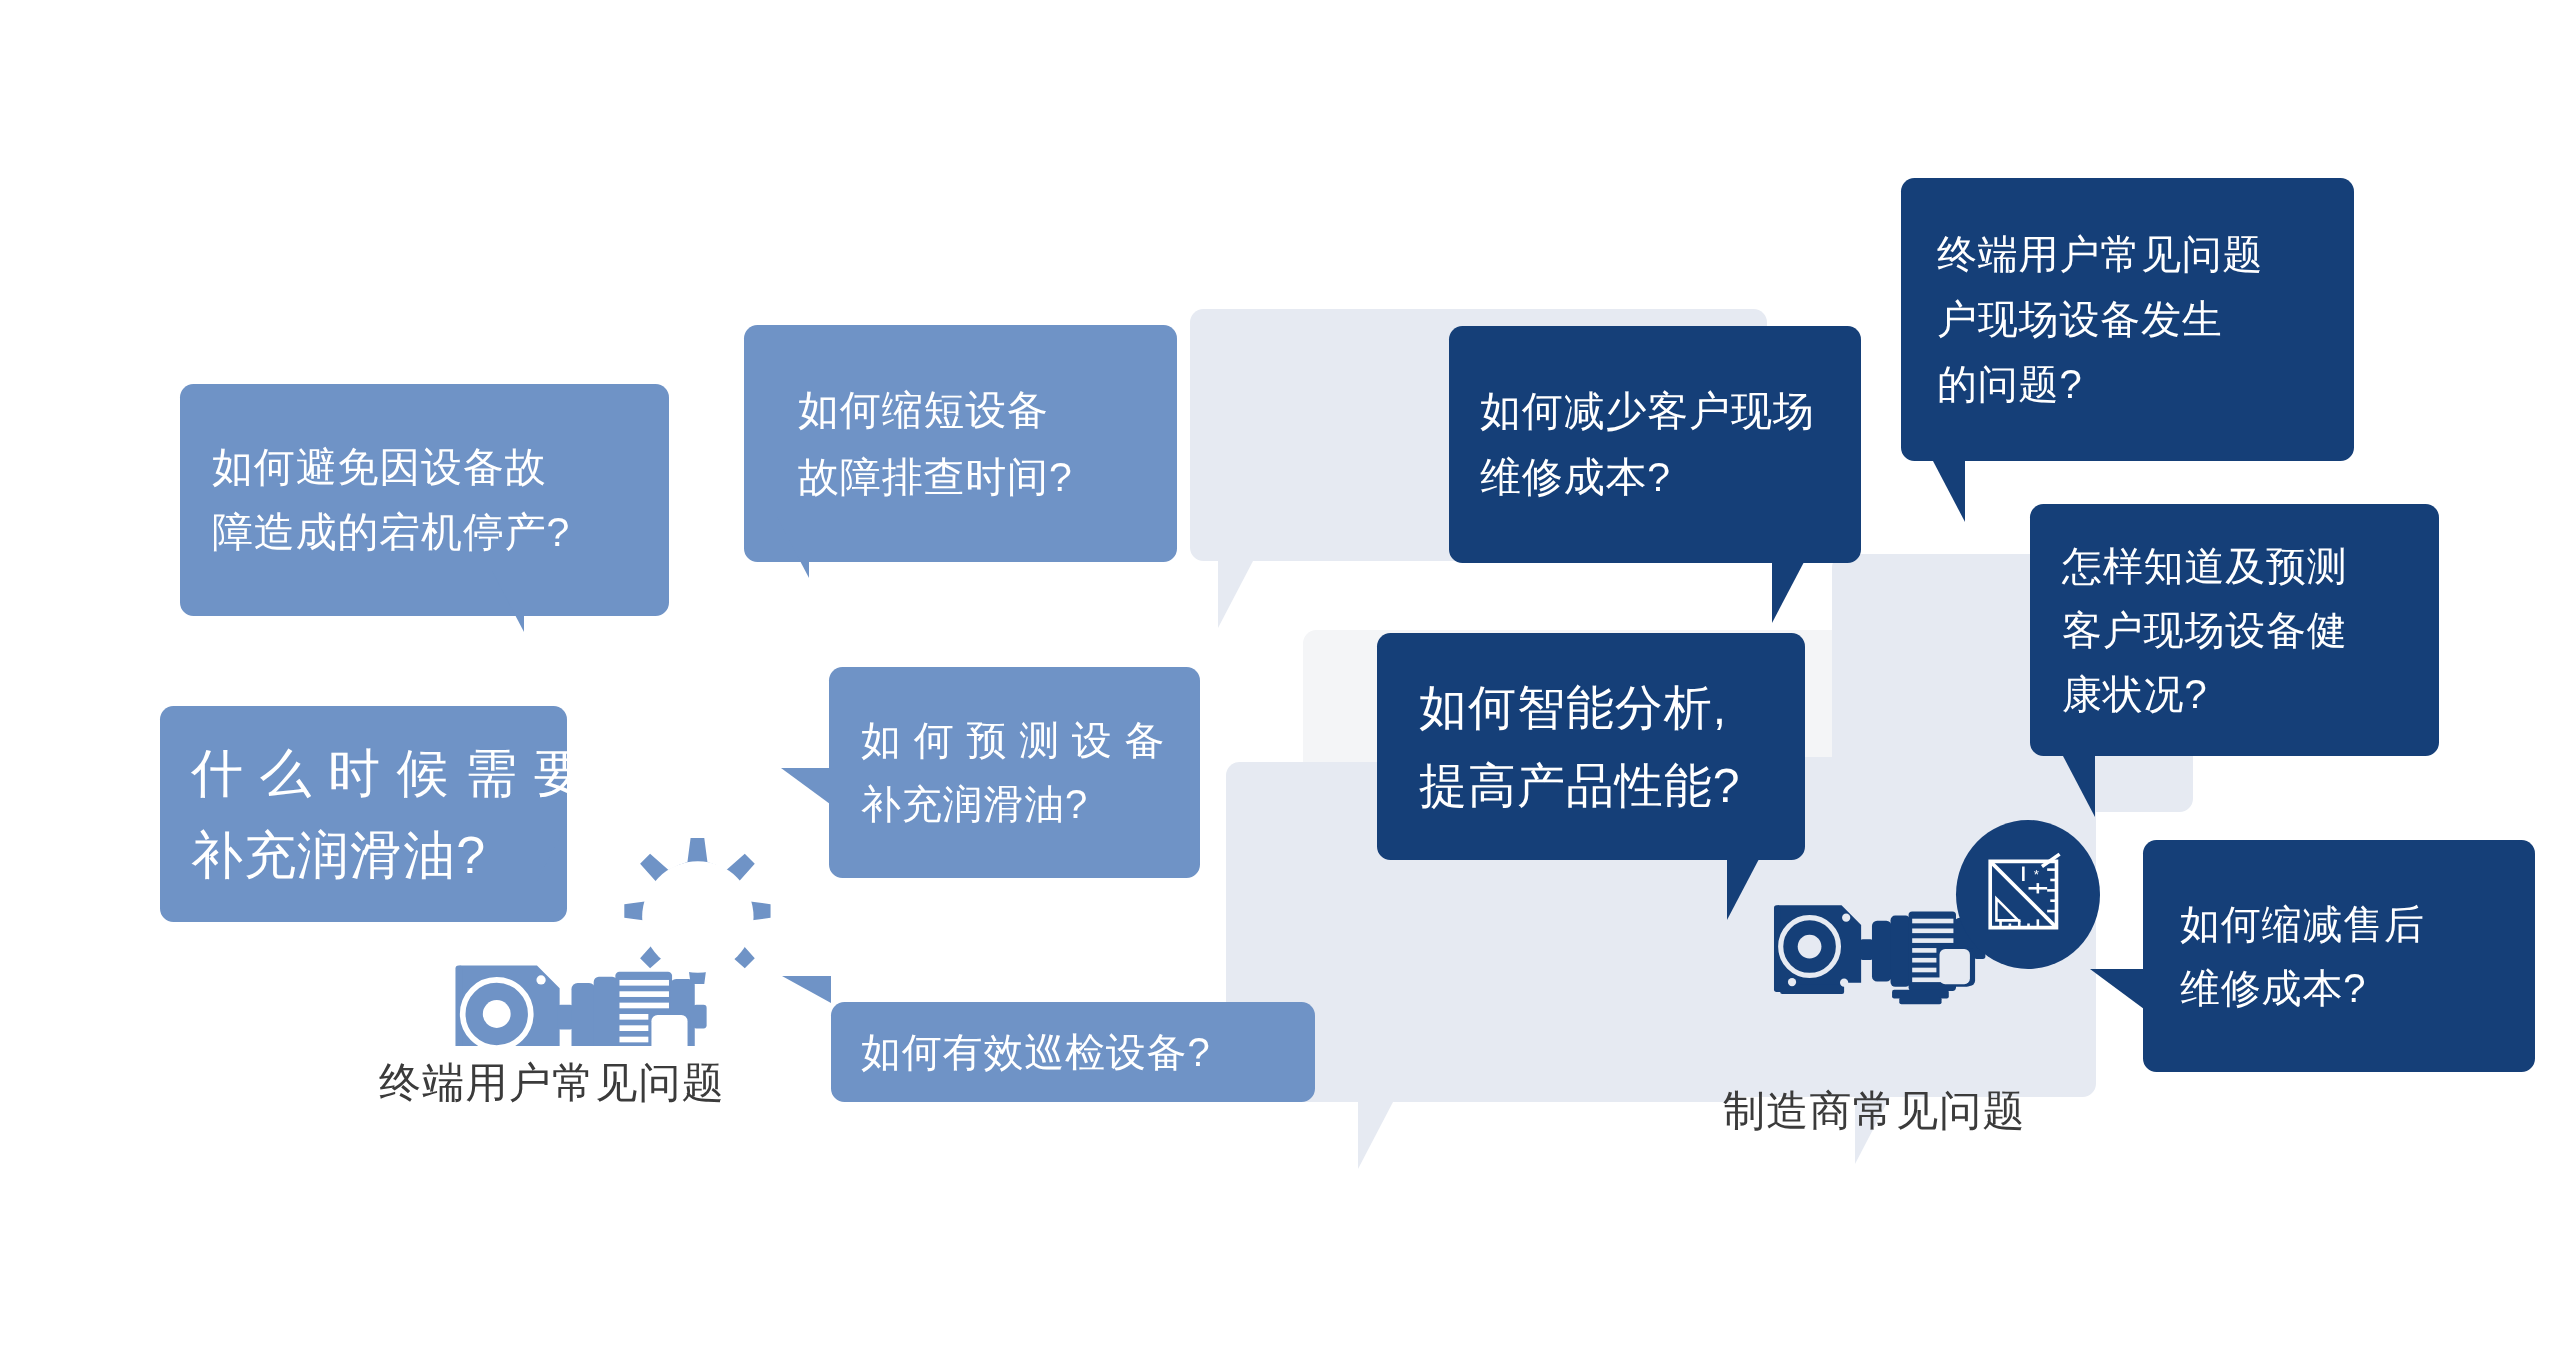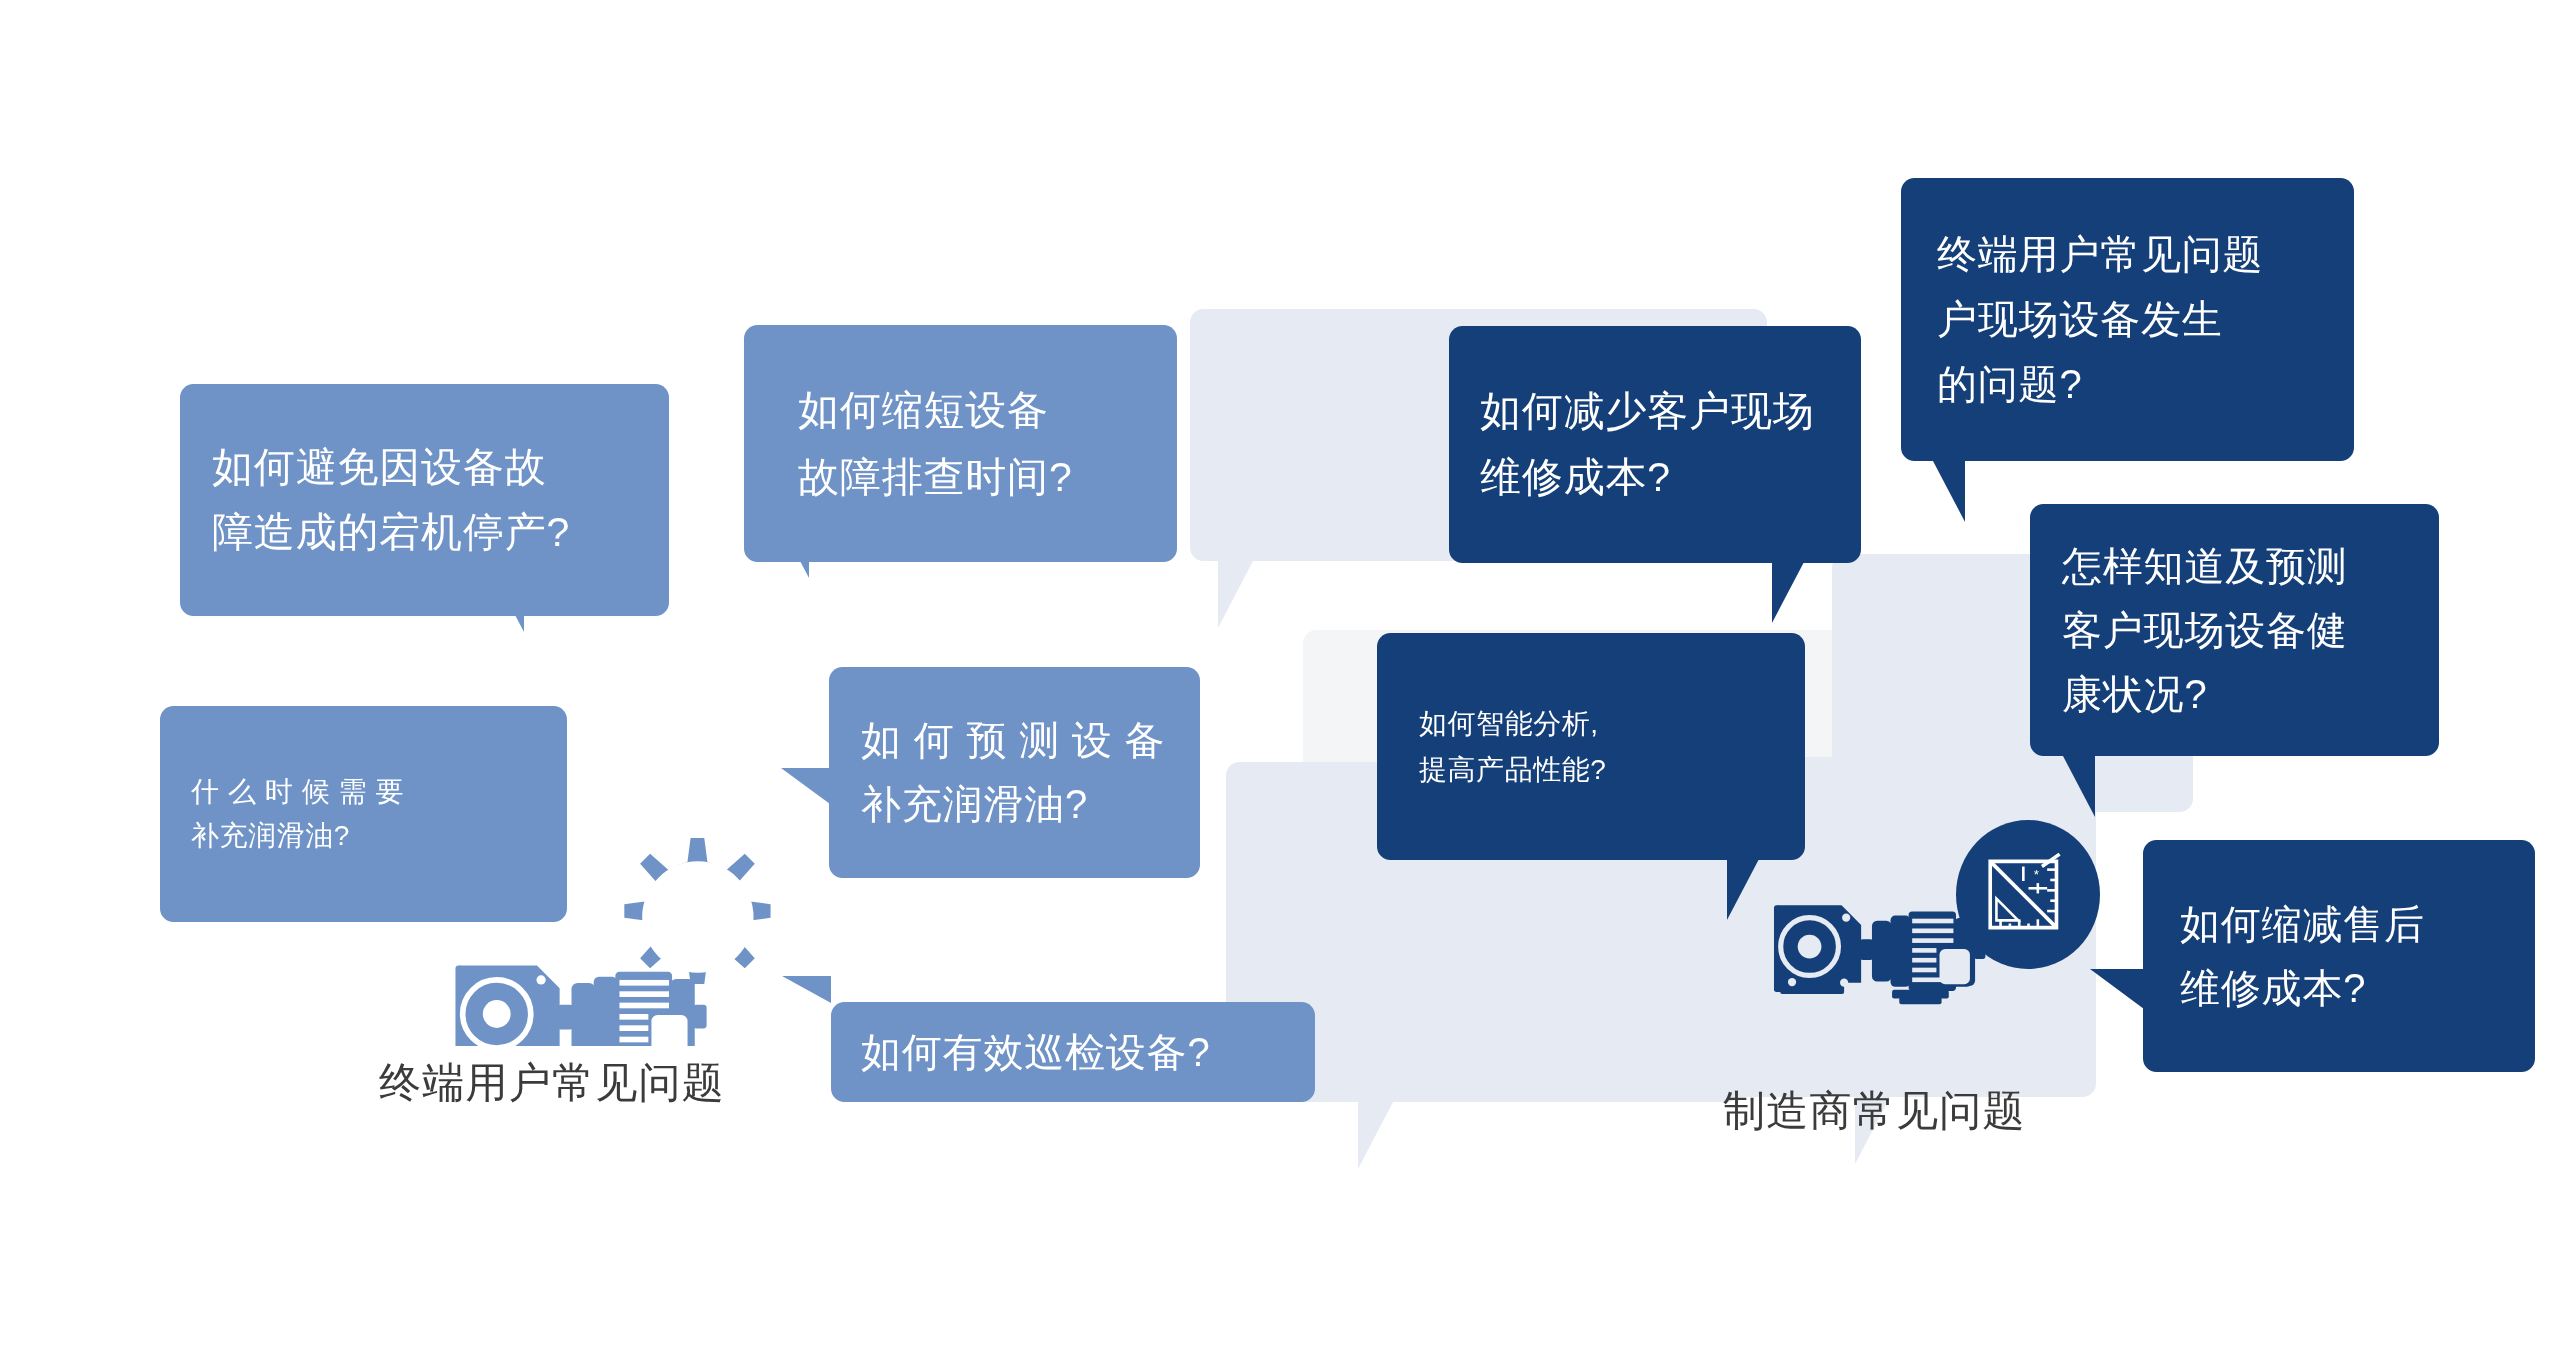--- a/index.html
+++ b/index.html
@@ -141,21 +141,21 @@
 
   <div class="b-grey" style="left:1607px;top:757px;width:489px;height:340px;"></div>
   <div class="tail tail-grey-bl" style="position:absolute;left:1855px;top:1097px;"></div>
 
   <div class="bubble b-light" style="left:180px;top:340px;width:489px;height:232px;padding:0 32px;font-size:41px;line-height:1.58;">
     <div class="line">如何避免因设备故</div>
     <div class="line">障造成的宕机停产?</div>
   </div>
   <div class="tail tail-light-br" style="position:absolute;left:492px;top:571px;"></div>
 
-  <div class="bubble b-light" style="left:160px;top:662px;width:407px;height:216px;padding:0 31px;font-size:28px;line-height:1.58;">
+  <div class="bubble b-light" style="left:160px;top:662px;width:407px;height:216px;padding:0 31px;font-size:52px;line-height:1.58;">
     <div class="line">什 么 时 候 需 要</div>
     <div class="line">补充润滑油?</div>
   </div>
   <div class="tail tail-light-bl" style="position:absolute;left:535px;top:824px;"></div>
 
   <div class="bubble b-light" style="left:744px;top:281px;width:433px;height:237px;padding:0 54px;font-size:41px;line-height:1.62;">
     <div class="line">如何缩短设备</div>
     <div class="line">故障排查时间?</div>
   </div>
   <div class="tail tail-light-br" style="position:absolute;left:777px;top:517px;"></div>
@@ -184,21 +184,21 @@
   </div>
   <div class="tail tail-navy-br" style="position:absolute;left:1933px;top:461px;"></div>
 
   <div class="bubble b-navy" style="left:2030px;top:504px;width:409px;height:252px;padding:0 32px;font-size:40px;line-height:1.6;">
     <div class="line">怎样知道及预测</div>
     <div class="line">客户现场设备健</div>
     <div class="line">康状况?</div>
   </div>
   <div class="tail tail-navy-br" style="position:absolute;left:2063px;top:756px;"></div>
 
-  <div class="bubble b-navy" style="left:1377px;top:633px;width:428px;height:227px;padding:0 42px;font-size:28px;line-height:1.62;">
+  <div class="bubble b-navy" style="left:1377px;top:633px;width:428px;height:227px;padding:0 42px;font-size:48px;line-height:1.62;">
     <div class="line">如何智能分析,</div>
     <div class="line">提高产品性能?</div>
   </div>
   <div class="tail tail-navy-bl" style="position:absolute;left:1727px;top:859px;"></div>
 
   <div class="bubble b-navy" style="left:2143px;top:840px;width:392px;height:232px;padding:0 37px;font-size:40px;line-height:1.6;">
     <div class="line">如何缩减售后</div>
     <div class="line">维修成本?</div>
   </div>
   <div class="tail tail-navy-left" style="position:absolute;left:2090px;top:969px;"></div>

